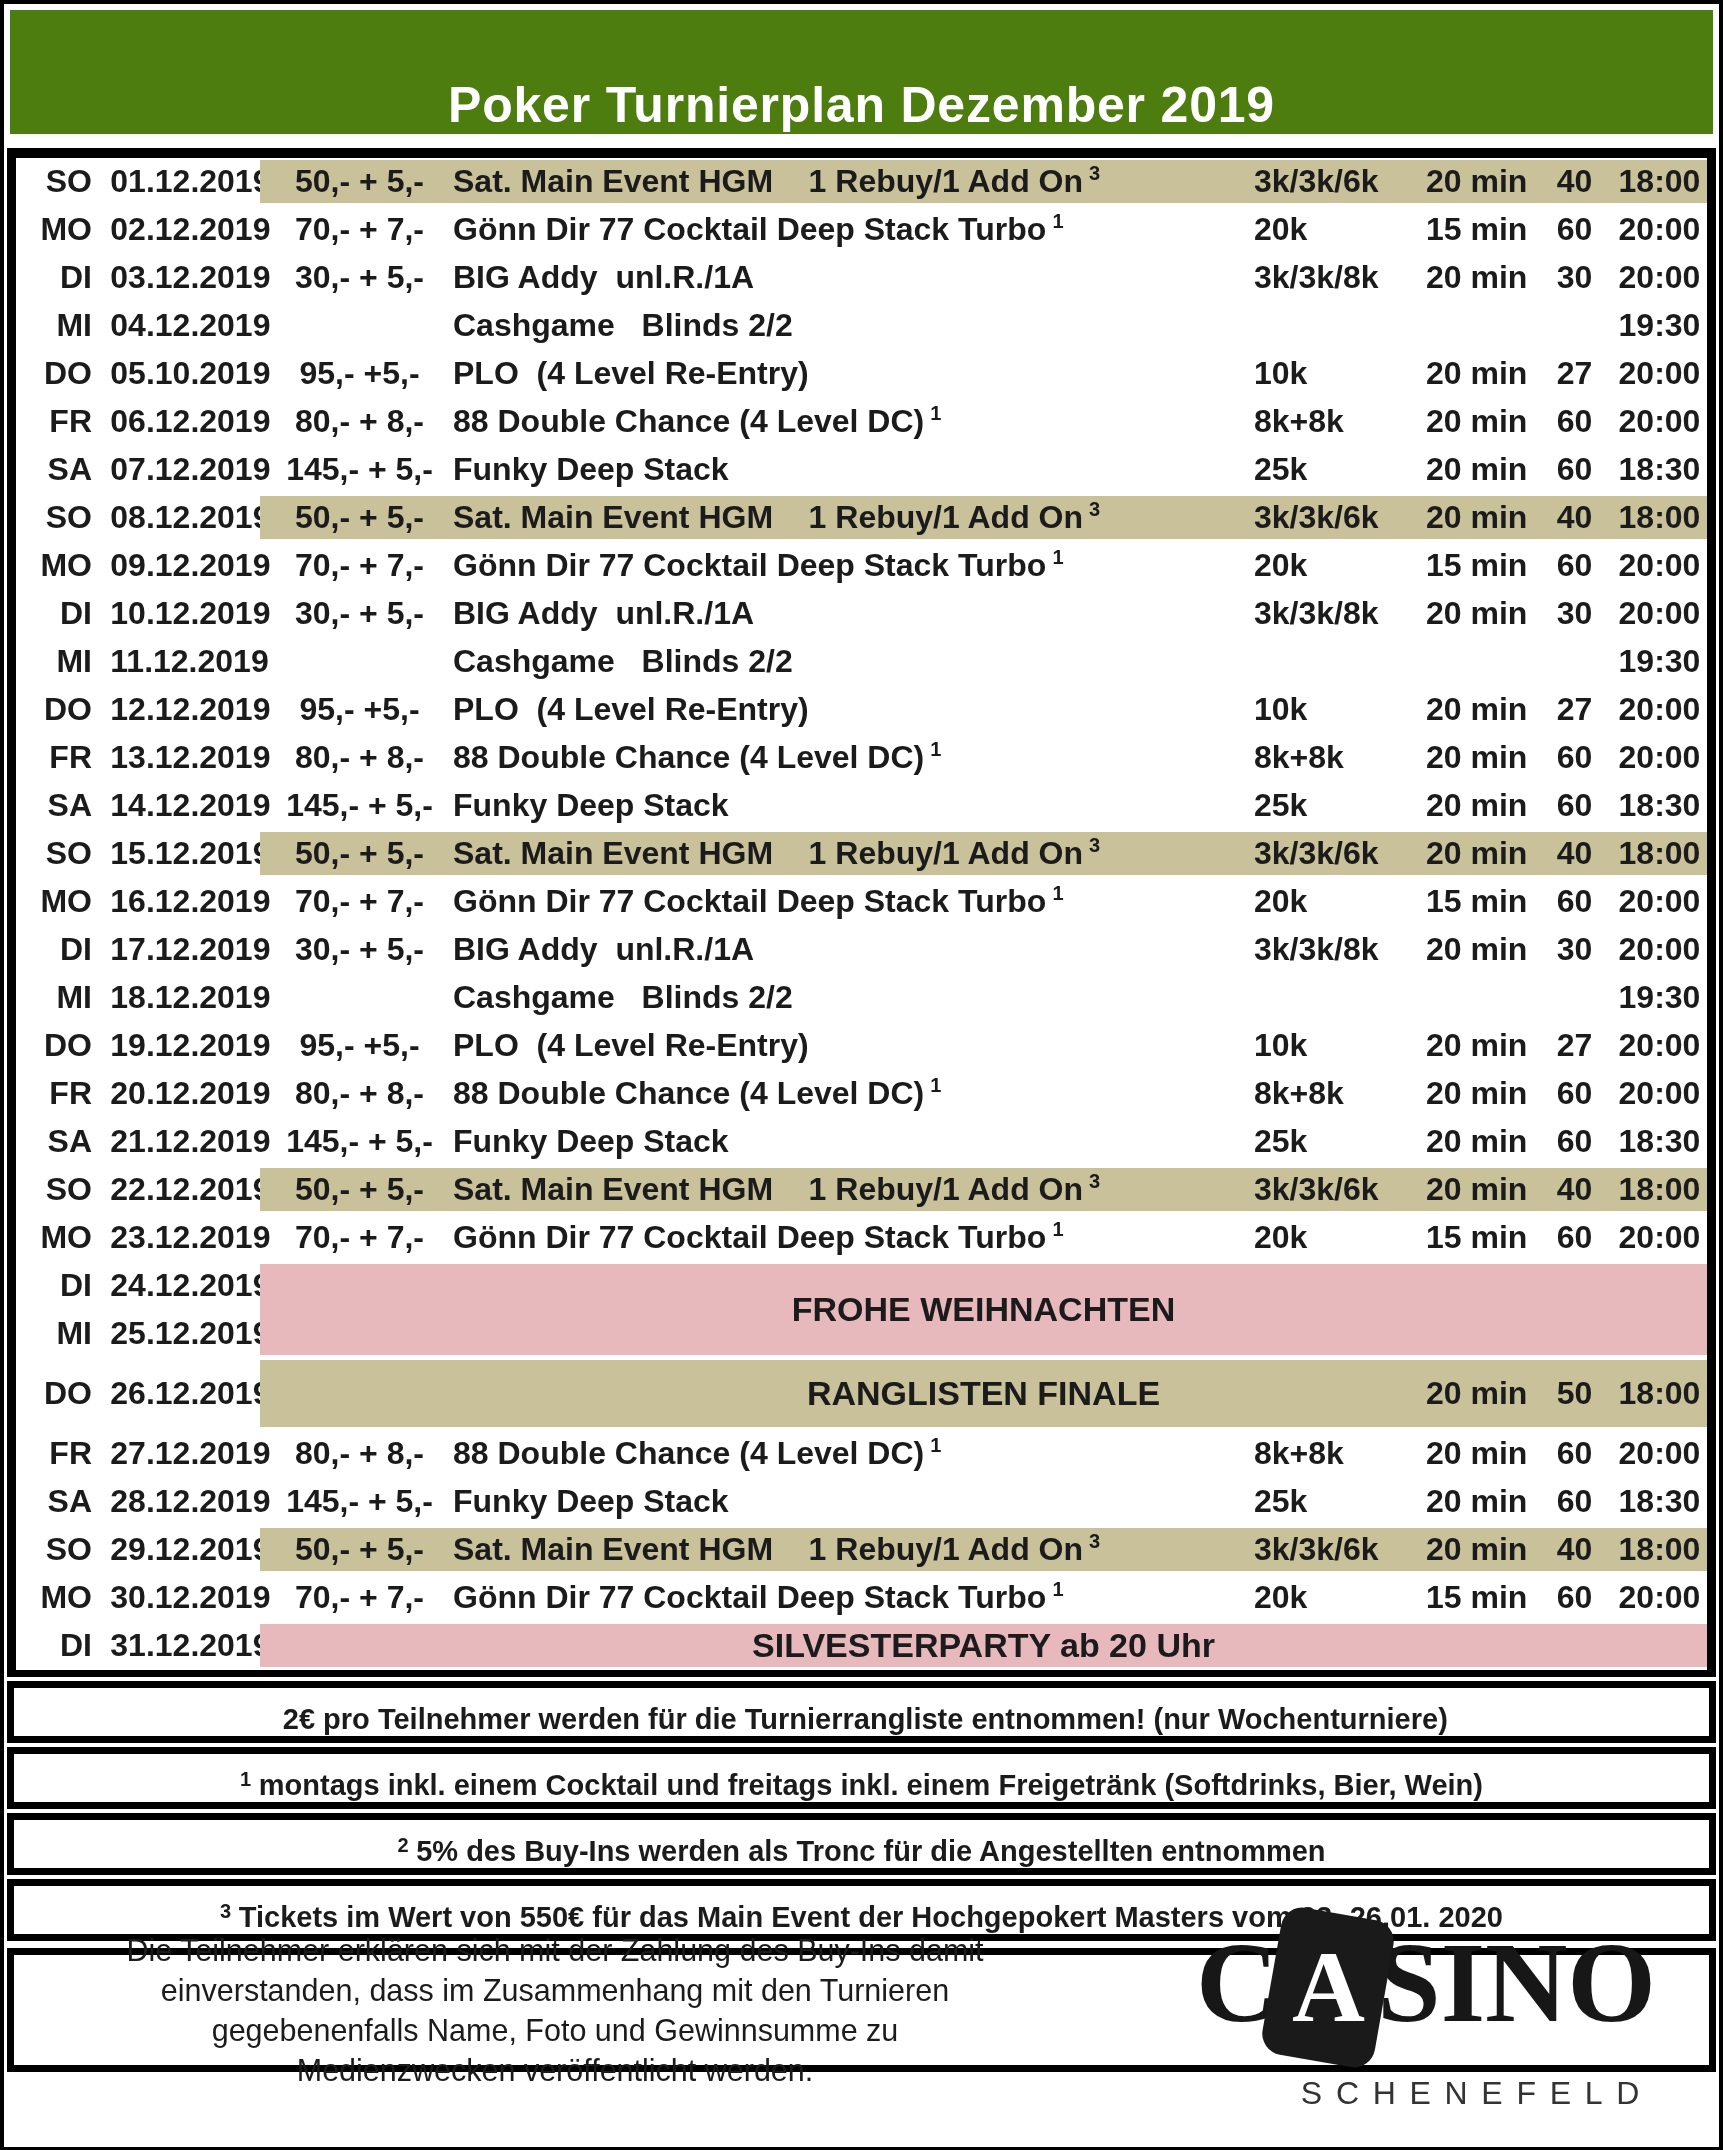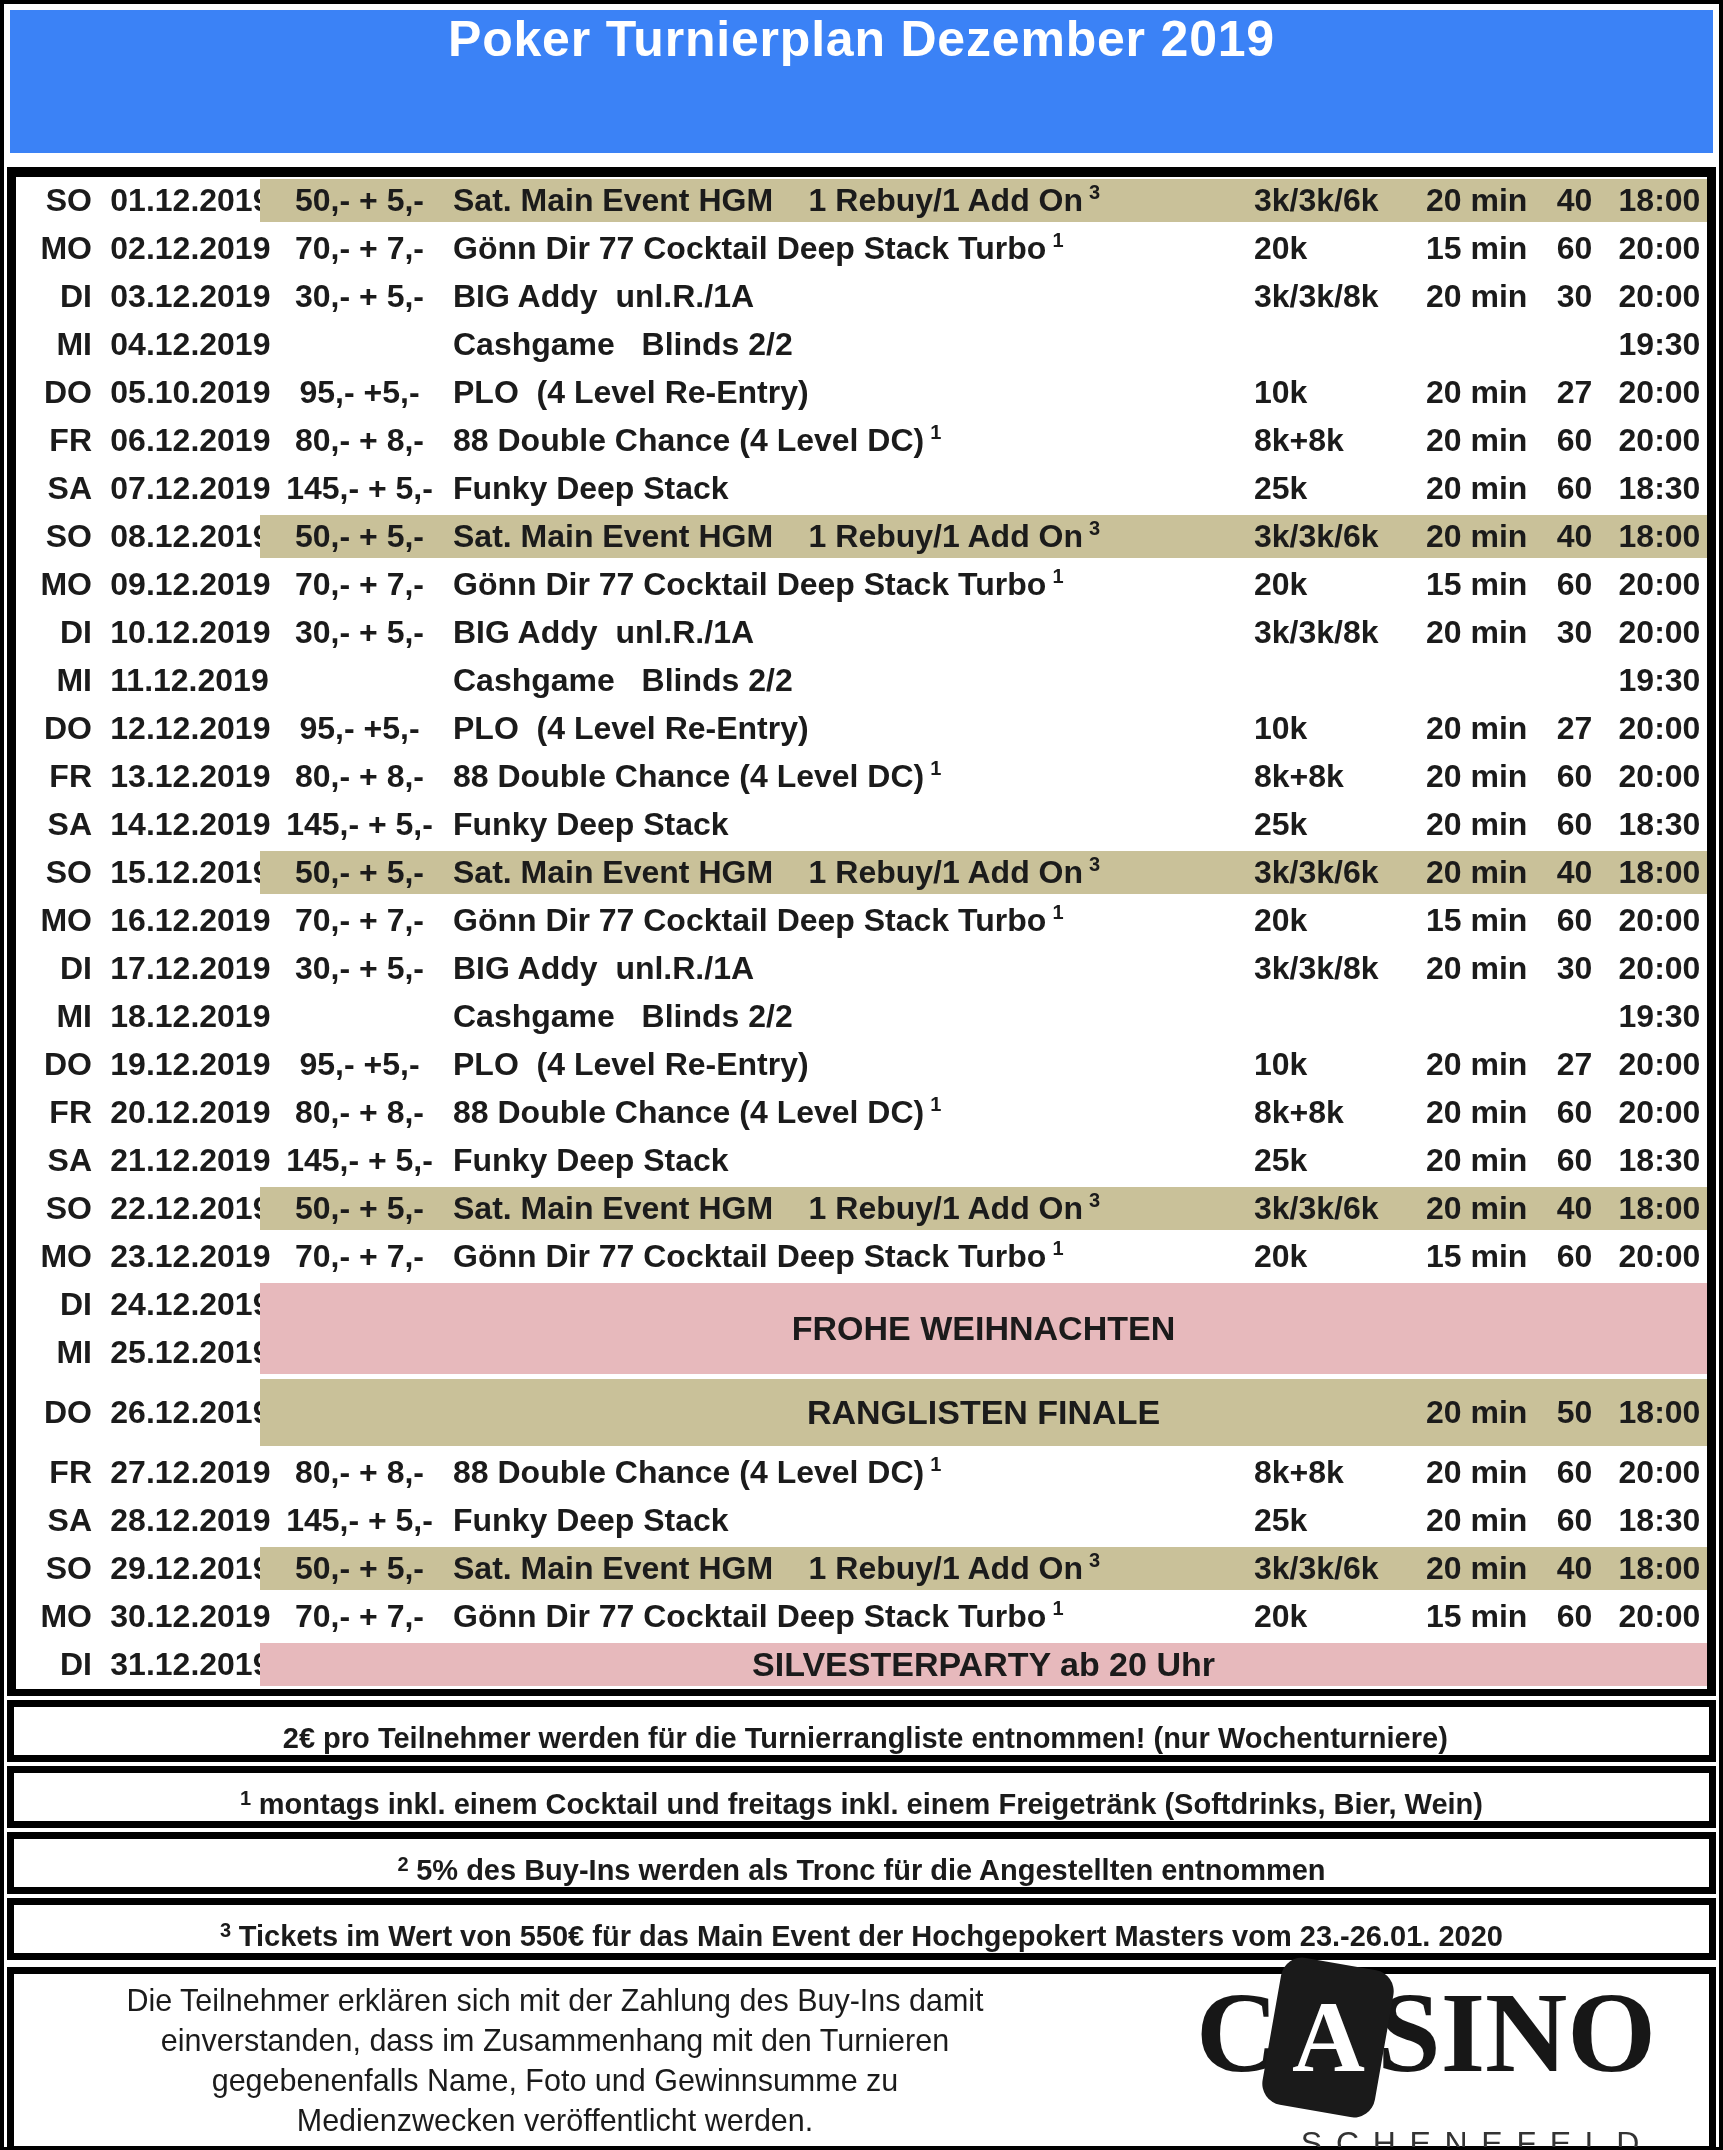--- a/index.html
+++ b/index.html
@@ -1,20 +1,20 @@
 <!DOCTYPE html>
 <html style="font-size:12.2px"><head>
 <meta charset="utf-8">
 <style>
   html,body{margin:0;padding:0;background:#fff;}
   .page{position:relative;width:1723px;height:2151px;box-sizing:border-box;
         border:4.6px solid #000;background:#fff;overflow:hidden;
         font-family:"Liberation Sans",sans-serif;color:#1b1b1b;}
-  .titlebar{margin:6.1px 6.1px 0 6.1px;height:143px;background:#3b82f6;
-        display:flex;align-items:flex-start;justify-content:center;}
+  .titlebar{margin:6.1px 6.1px 0 6.1px;height:124px;background:#4d7c0f;
+        display:flex;align-items:flex-end;justify-content:center;}
   .titlebar h1{margin:0;color:#fff;font-size:50px;font-weight:700;letter-spacing:0.8px;}
 
   .tablebox{margin:13.7px 3px 0 3px;border:9.1px solid #000;border-top-width:10.7px;border-bottom-width:7.6px;}
   .thead{display:grid;grid-template-columns:76px 168px 190px 801px 175px 114px 69px 96px;
         height:47px;align-items:center;border-bottom:9.1px solid #000;background:#fff;}
   .thead .h{font-size:35px;font-weight:700;text-align:center;}
   .h-datum{grid-column:1/3;}
   .tbody{background:#fff;}
 
   .row{display:flex;}
@@ -40,21 +40,21 @@
   .c-start{text-align:right;padding-right:4.6px;}
   .sup{font-size:20px;position:relative;top:-12.2px;margin-left:6.1px;font-weight:700;}
   .centerlabel{position:absolute;left:0;right:0;text-align:center;
         font-size:34px;font-weight:700;}
 
   .notebox{margin:4px 3px 0 3px;border:7.6px solid #000;height:62px;box-sizing:border-box;
         display:flex;align-items:flex-end;justify-content:center;background:#fff;}
   .note-sup{font-size:20px;font-weight:700;position:relative;top:-10.7px;margin-right:7.6px;}
   .note-text{font-size:29px;font-weight:700;white-space:nowrap;}
 
-  .footerbox{margin:7.6px 3px 0 3px;border:7.6px solid #000;height:186px;box-sizing:border-box;
+  .footerbox{margin:7.6px 3px 0 3px;border:7.6px solid #000;height:124px;box-sizing:border-box;
         display:flex;align-items:center;background:#fff;}
   .disclaimer{width:1082px;text-align:center;font-size:30.5px;font-weight:400;line-height:40px;}
   .logoarea{flex:1;display:flex;flex-direction:column;align-items:flex-end;padding-right:53px;}
   .logo-word{display:flex;align-items:center;font-family:"Liberation Serif",serif;
         font-size:114px;font-weight:700;color:#171717;line-height:1;}
   .logo-card{width:114px;height:149px;background:#1a1a1a;border-radius:21.3px;flex:none;
         transform:rotate(10deg);display:flex;align-items:center;justify-content:center;
         margin:0 -7.6px;position:relative;top:4.6px;}
   .logo-card .card-a{color:#fff;font-size:101px;font-weight:700;
         font-family:"Liberation Serif",serif;transform:rotate(-10deg);line-height:1;}

